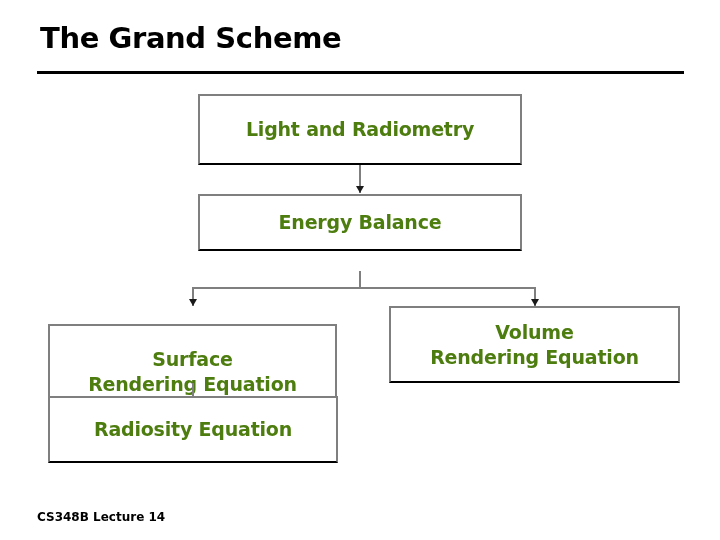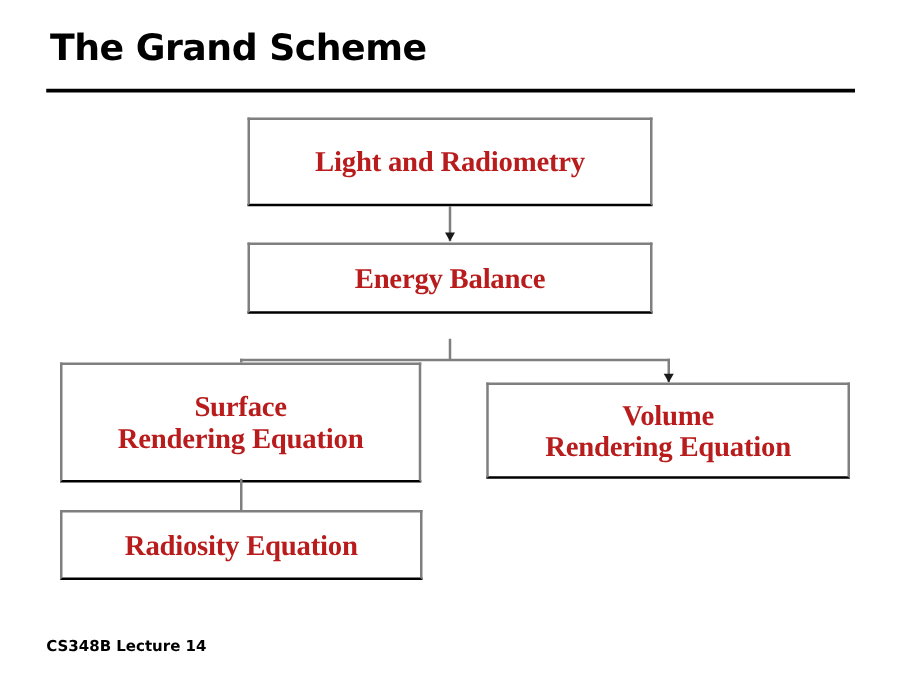--- a/index.html
+++ b/index.html
@@ -51,34 +51,33 @@
     border-top: 2px solid #7f7f7f;
     border-left: 2px solid #7f7f7f;
     border-right: 2px solid #7f7f7f;
     border-bottom: 2px solid #000000;
     display: flex;
     align-items: center;
     justify-content: center;
     text-align: center;
   }
   .node-label {
-    font-size: 23px;
+    font-size: 19px;
     font-weight: bold;
-    color: #b91c1c;
+    color: #4d7c0f;
     line-height: 25px;
     letter-spacing: -0.2px;
     white-space: pre-line;
-    font-family: Liberation Serif, serif;
   }
 
   #node-light    { left: 198px; top: 94px;  width: 324px; height: 71px; }
   #node-energy   { left: 198px; top: 194px; width: 324px; height: 57px; }
-  #node-surface  { left: 48px;  top: 290px; width: 289px; height: 96px; }
+  #node-surface  { left: 48px;  top: 324px; width: 289px; height: 96px; }
   #node-volume   { left: 389px; top: 306px; width: 291px; height: 77px; }
-  #node-radiosity{ left: 48px;  top: 408px; width: 290px; height: 56px; }
+  #node-radiosity{ left: 48px;  top: 396px; width: 290px; height: 67px; }
 
   
   .vline {
     position: absolute;
     width: 2px;
     background: #7f7f7f;
   }
   .hline {
     position: absolute;
     height: 2px;

